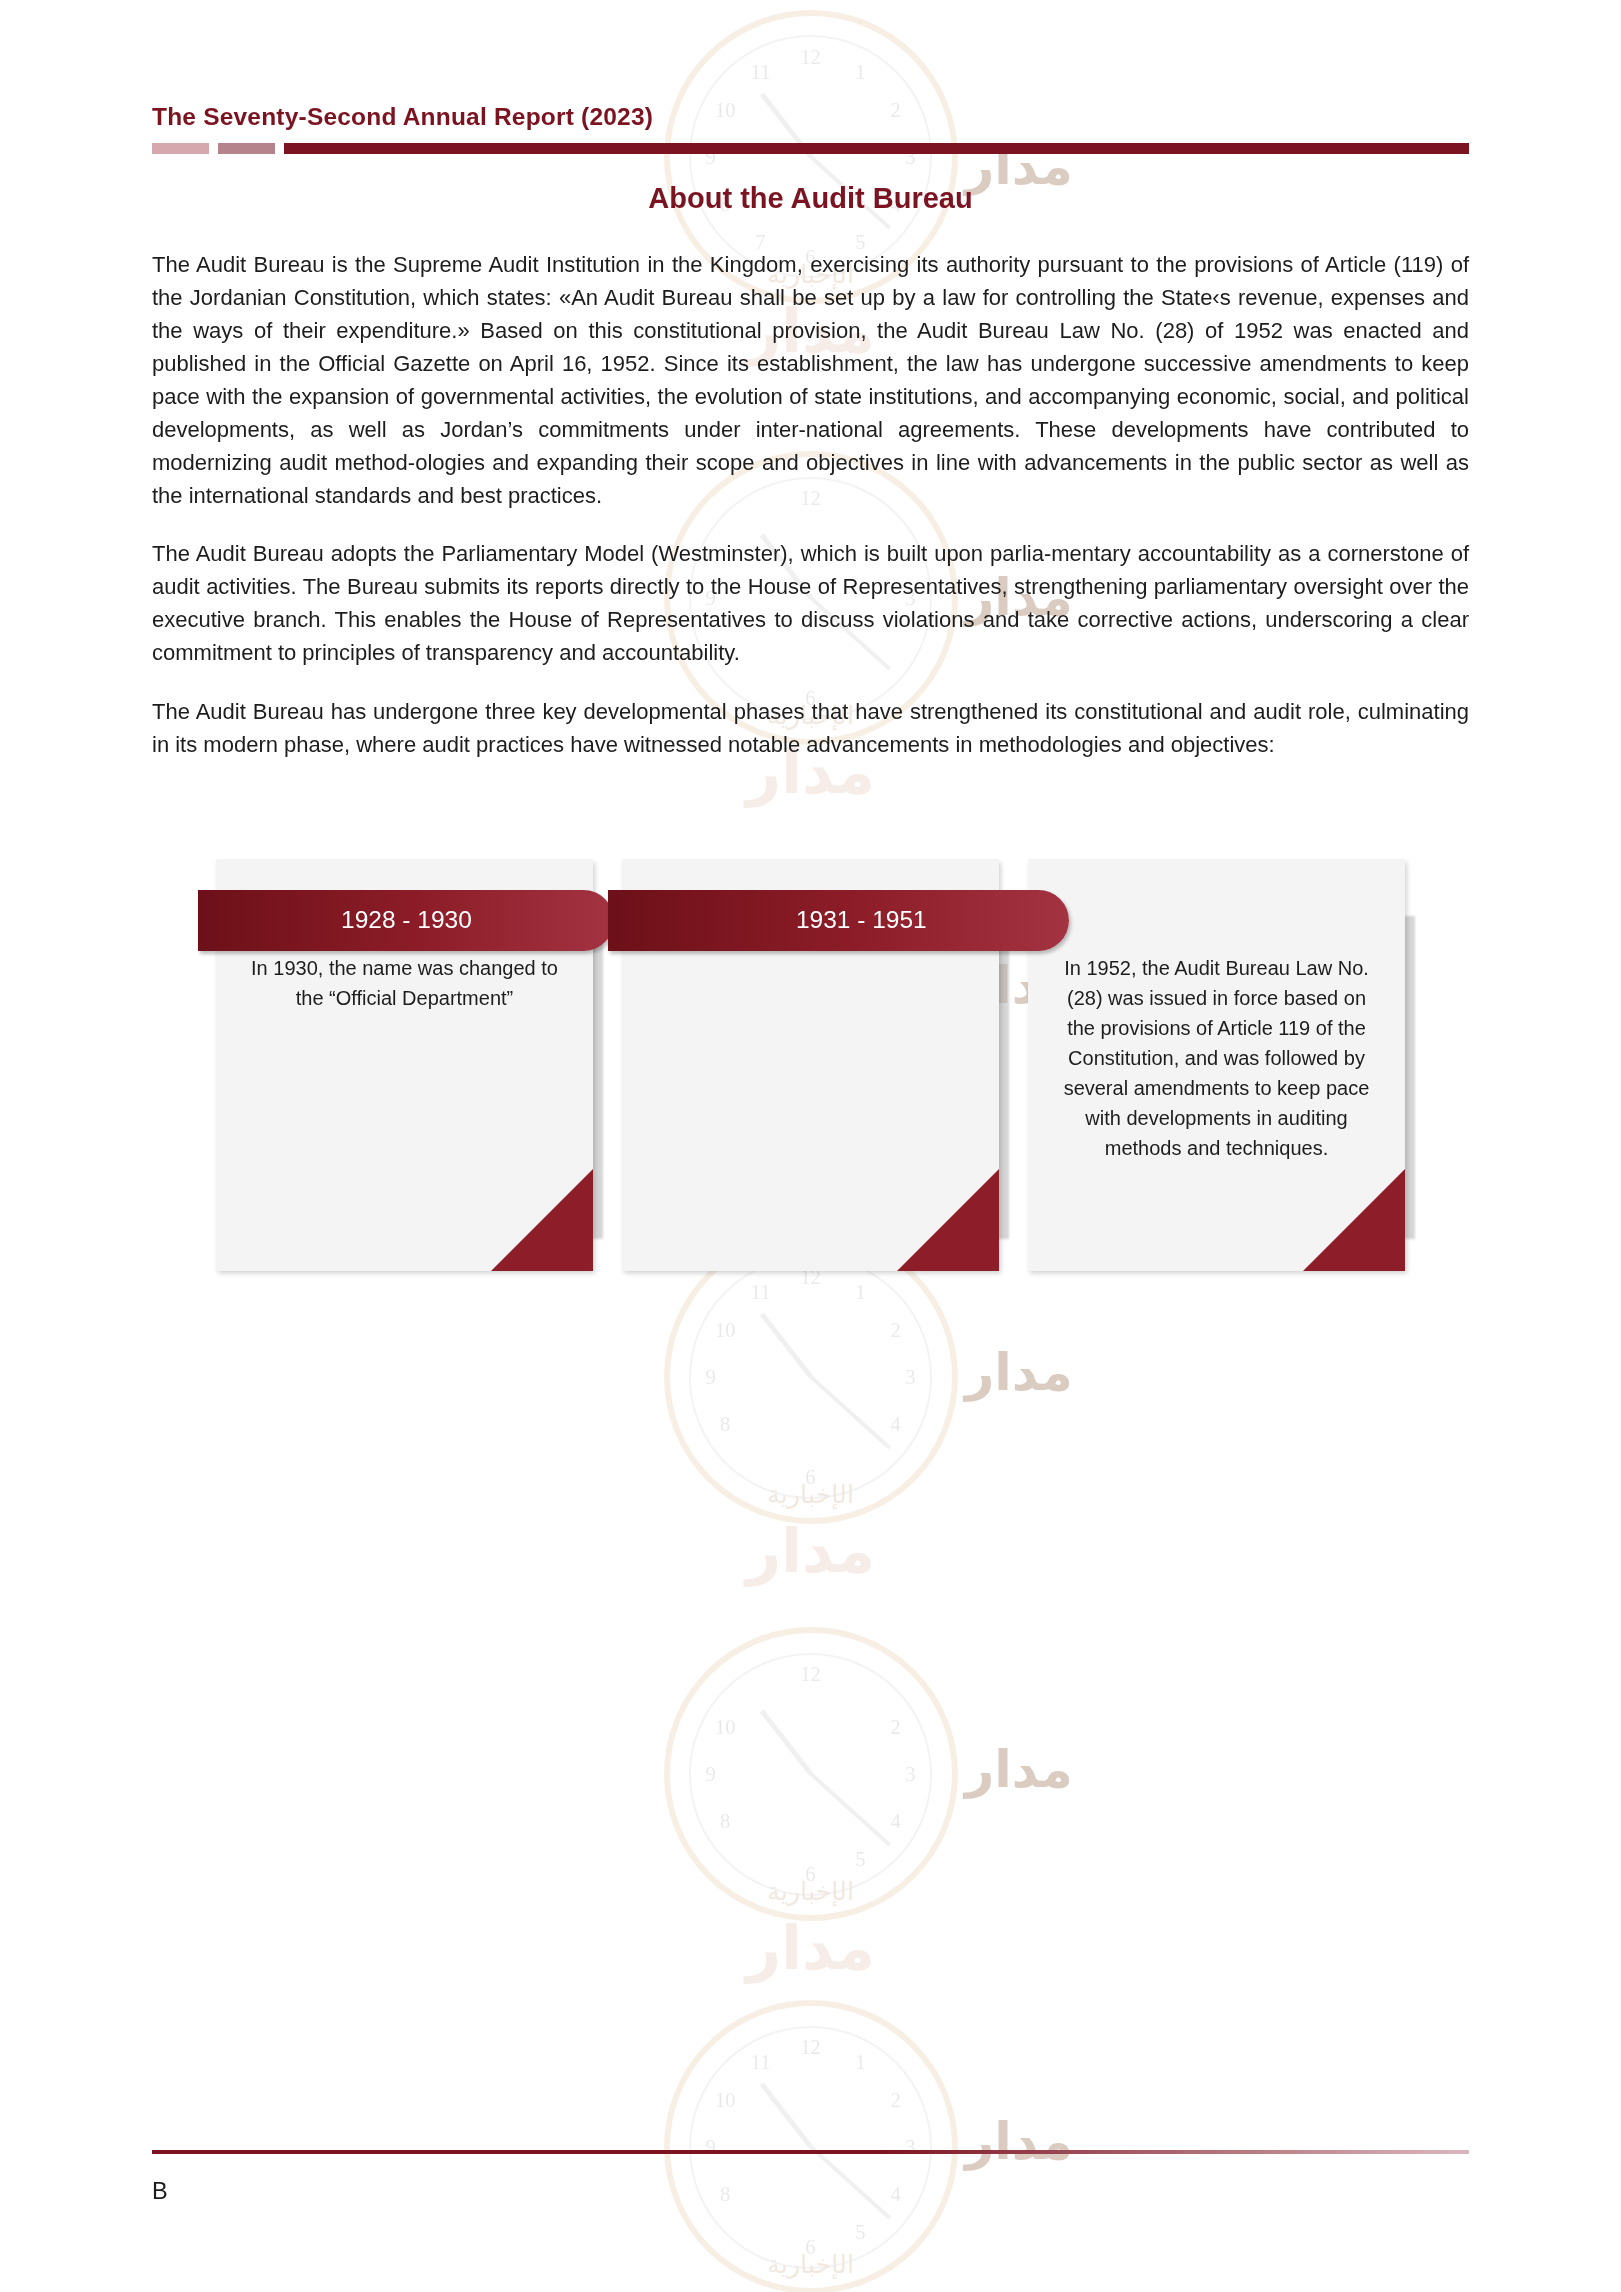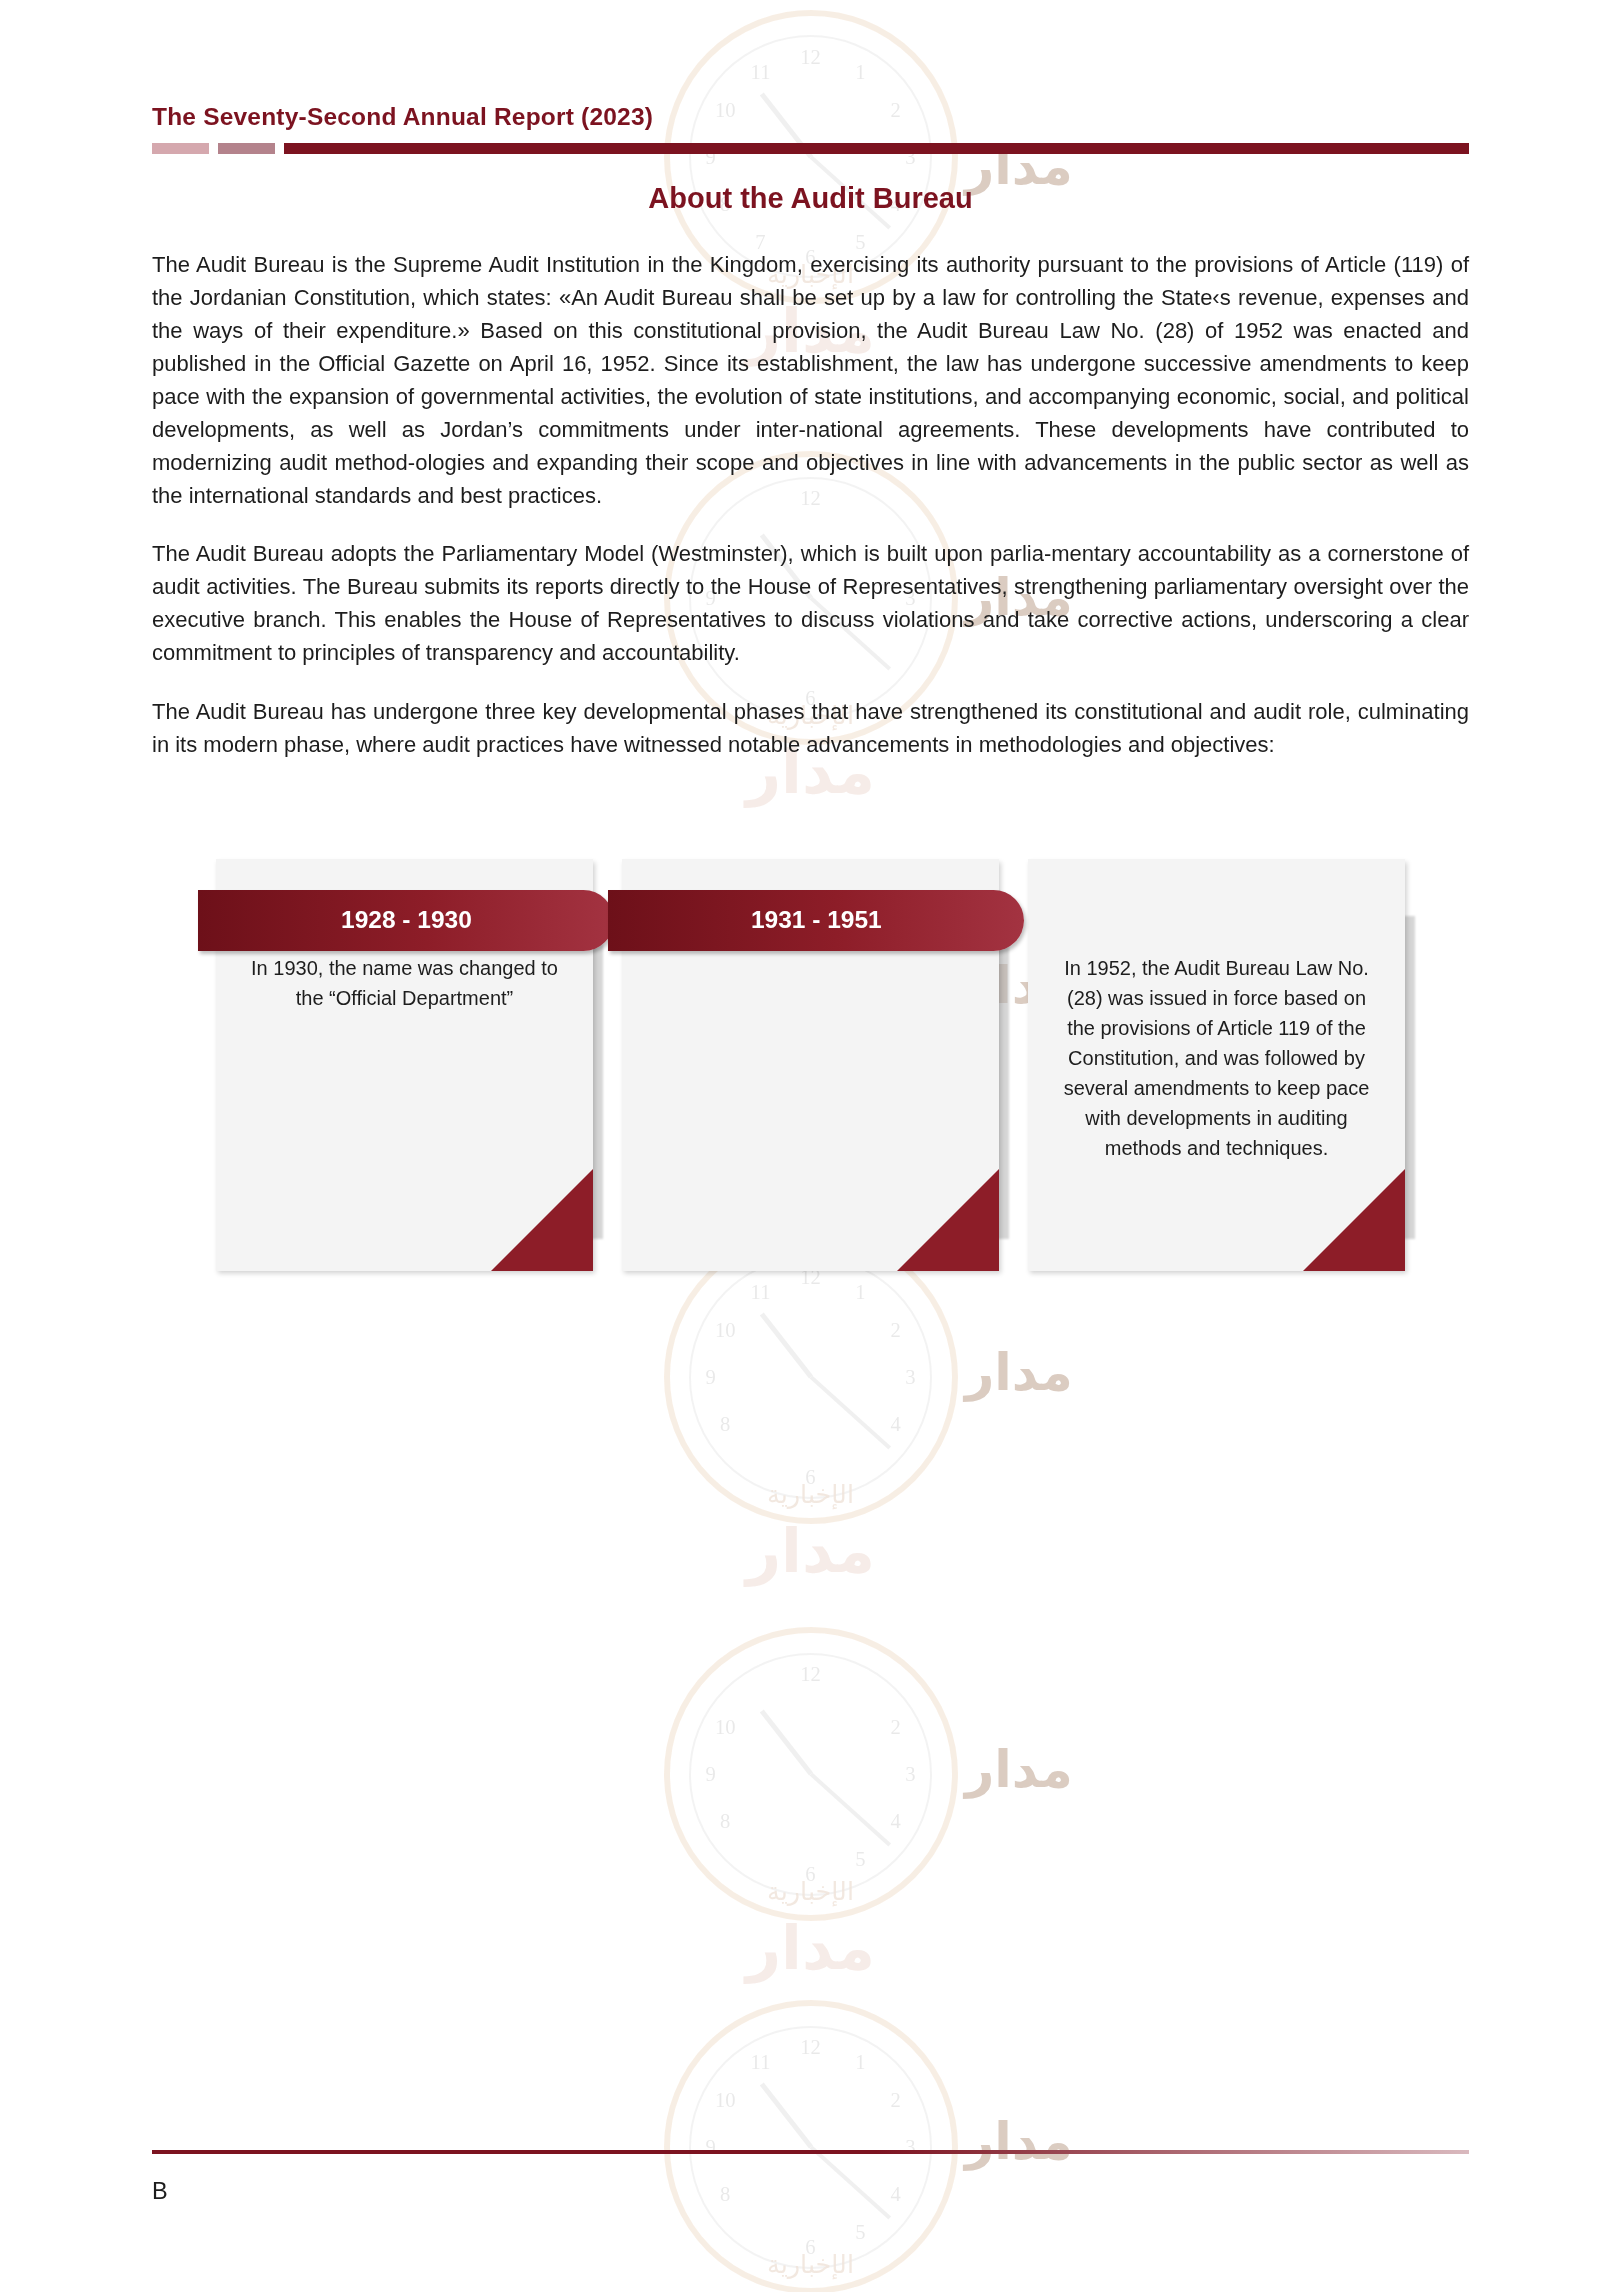--- a/index.html
+++ b/index.html
@@ -179,28 +179,28 @@
   .card-badge {
     position: absolute;
     top: 31px;
     left: -17.6px;
     width: 416px;
     height: 61px;
     background: linear-gradient(90deg, #6d1019 0%, #8d1d28 55%, #a33341 100%);
     border-radius: 0 33px 33px 0;
     color: #ffffff;
     font-size: 24.5px;
-    font-weight: bold;
+    font-weight: normal;
     display: flex;
     align-items: center;
     justify-content: center;
     box-shadow: 2px 2.9px 3.9px rgba(0,0,0,.25);
     z-index: 3;
   }
-  .card-badge.b2 { left: -13.7px; }
+  .card-badge.b2 { left: -13.7px; padding-left: 45px; }
   .card-badge.b3 { left: -15.7px; }
   .card-text {
     position: relative;
     z-index: 2;
     font-size: 20px;
     line-height: 30px;
     color: #1d1d1d;
     text-align: center;
   }
   .card-text + .card-text { margin-top: 23.5px; }

